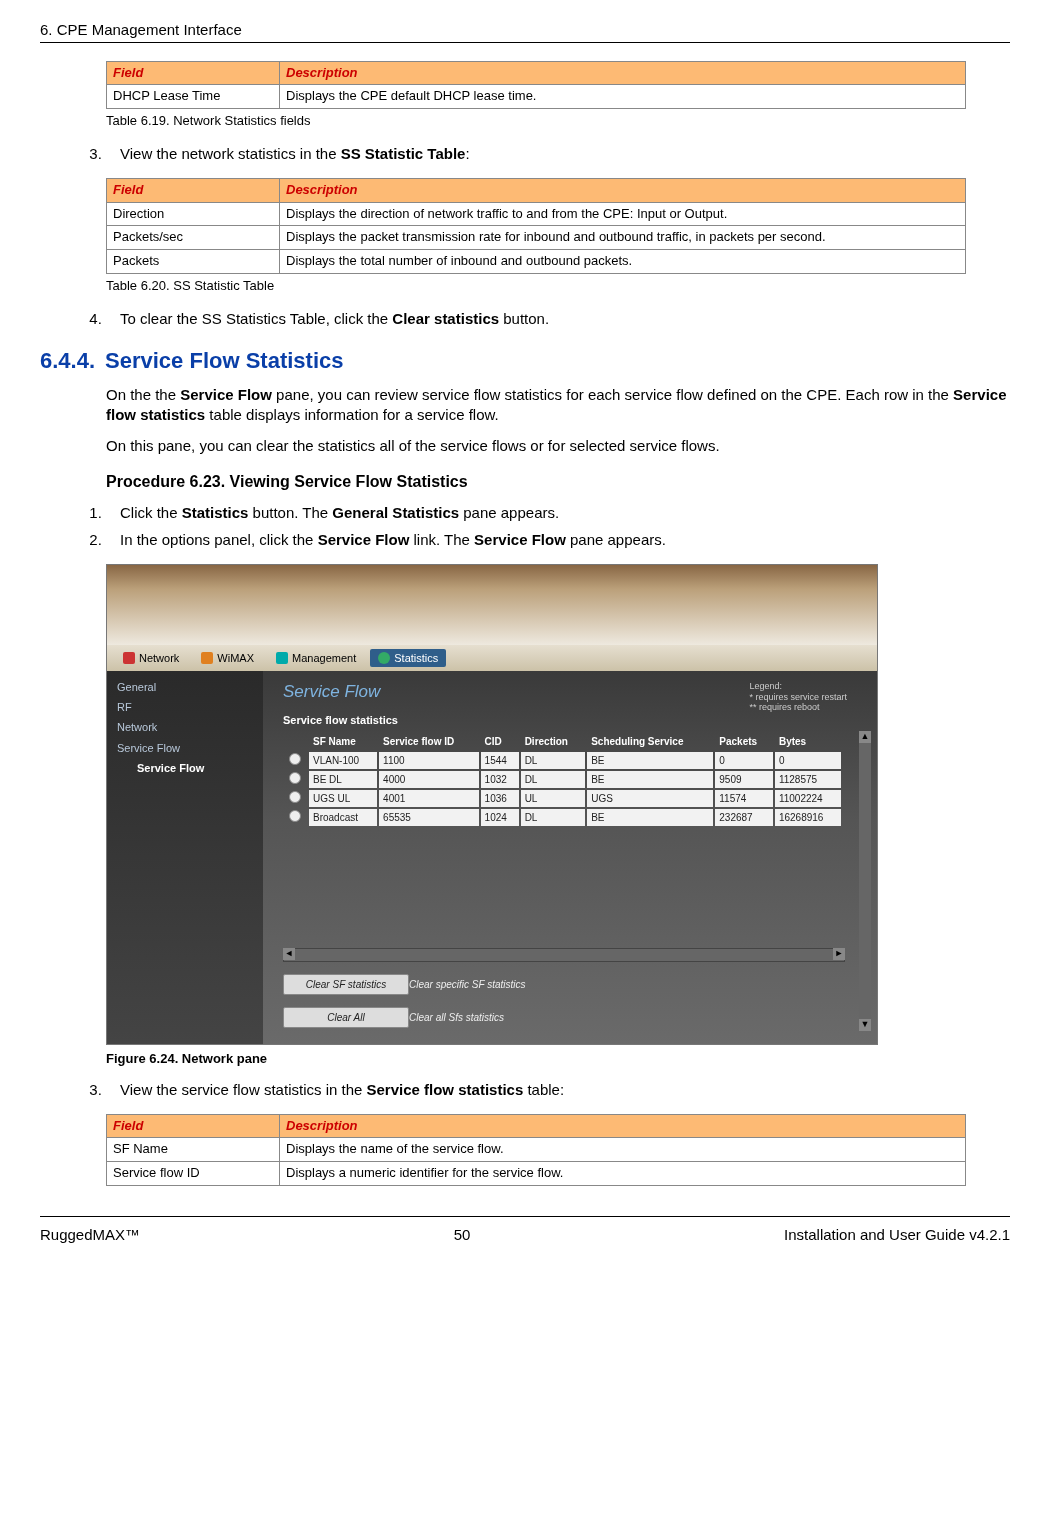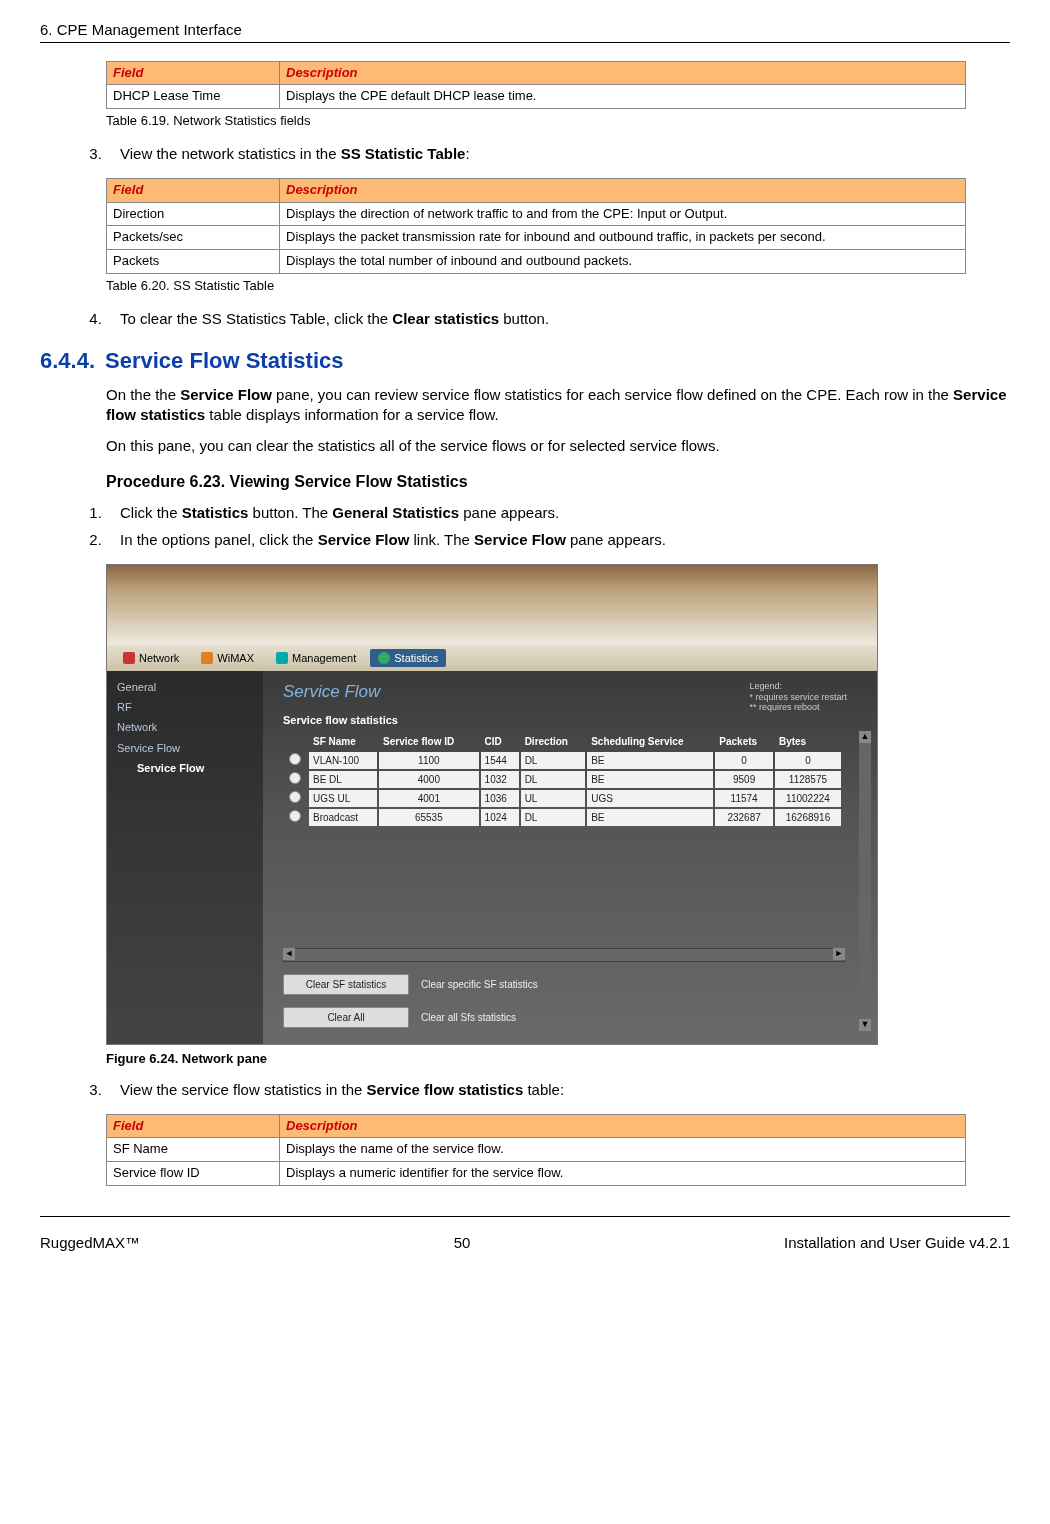--- a/index.html
+++ b/index.html
@@ -151,21 +151,21 @@
     color: #fff;
     text-align: left;
     padding: 2px 4px;
   }
   table.ss-grid td {
     background: #f2f2f2;
     color: #222;
     padding: 1px 4px;
     height: 14px;
   }
-  table.ss-grid td.num { text-align: center; }
+  table.ss-grid td.num { text-align: left; }
   .ss-radio {
     display: inline-block;
     width: 10px; height: 10px;
     border-radius: 50%;
     background: #eee;
     border: 1px solid #888;
   }
   .ss-scroll {
     width: 560px;
     height: 12px;
@@ -179,22 +179,22 @@
     background: #888;
     position: absolute; top: -1px;
     display: flex; align-items: center; justify-content: center;
     font-size: 9px; color: #000;
   }
   .ss-scroll .arrow.l { left: -1px; }
   .ss-scroll .arrow.r { right: -1px; }
   .ss-btn-row {
     display: flex;
     align-items: center;
-    gap: 12px;
     margin-top: 12px;
+    font-style: italic;
   }
   .ss-btn {
     background: #ddd;
     color: #222;
     border: 1px solid #888;
     border-radius: 2px;
     padding: 3px 12px;
     font-size: 10px;
     min-width: 100px;
     text-align: center;
@@ -222,21 +222,21 @@
   .fig-caption {
     margin-left: 66px;
     font-size: 13px;
     font-weight: bold;
     margin-top: 6px;
     margin-bottom: 12px;
   }
   .footer {
     border-top: 1px solid #000;
     margin-top: 30px;
-    padding-top: 16px;
+    padding-top: 8px;
     display: flex;
     justify-content: space-between;
     font-size: 15px;
   }
 </style>
 </head>
 <body>
 
 <div class="header-section">6. CPE Management Interface</div>
 

